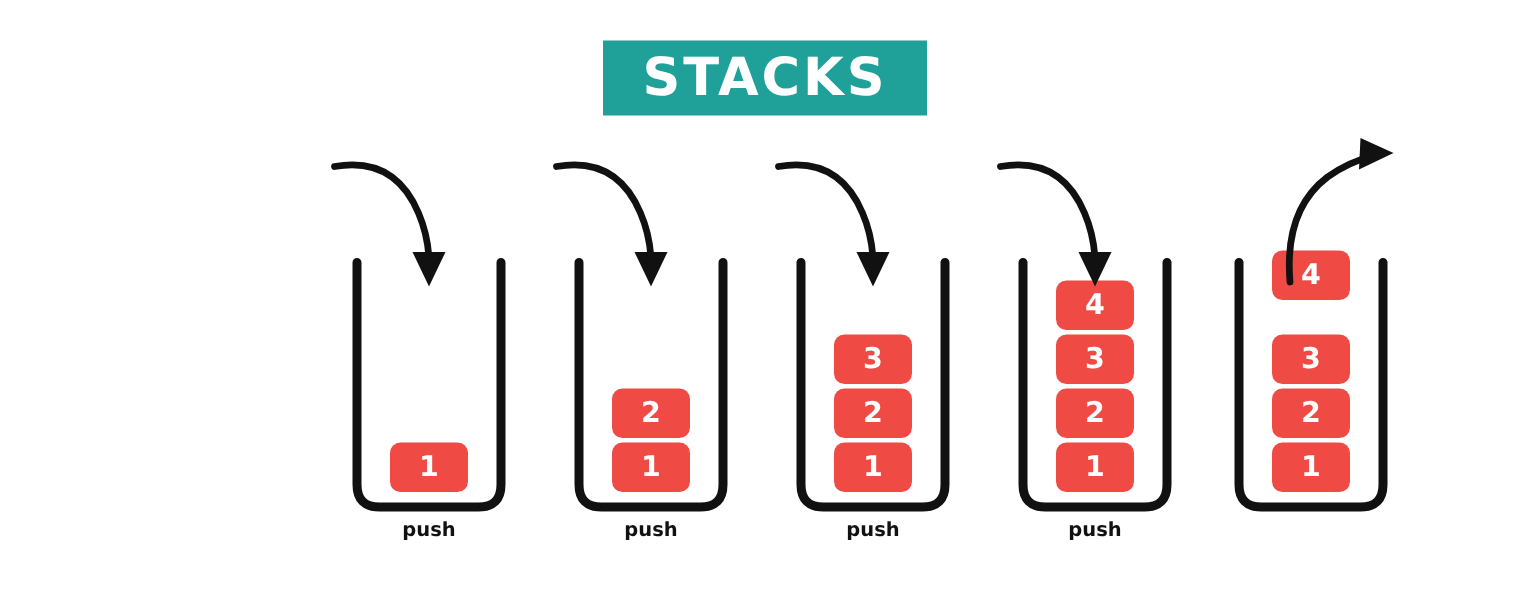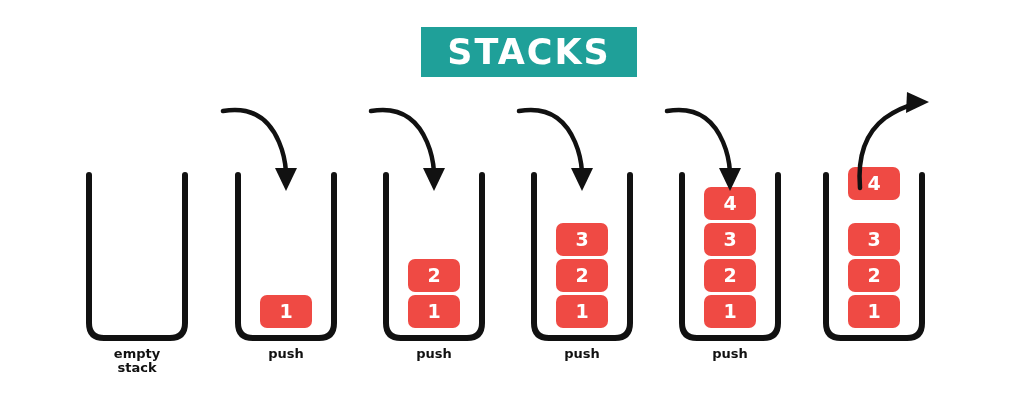--- a/index.html
+++ b/index.html
@@ -19,21 +19,20 @@
   #title-banner {
     position: absolute;
     left: 402px;
     top: 27px;
     width: 216px;
     height: 50px;
     background: #1fa099;
     display: flex;
     align-items: center;
     justify-content: center;
-    margin-left: 19px;
   }
   #title-text {
     color: #ffffff;
     font-family: "DejaVu Sans", sans-serif;
     font-weight: bold;
     font-size: 35px;
     letter-spacing: 2px;
     line-height: 1;
   }
 
@@ -127,30 +126,20 @@
   }
 </style>
 </head>
 <body>
 
 <div id="title-banner">
   <span id="title-text">STACKS</span>
 </div>
 
 <div id="stacks-stage">
-    <div class="stack-column" style="left: 62px;">
-      <div class="stack-container">
-        <svg viewBox="0 0 104 167">
-          <path d="M4 0 L4 148 Q4 163 19 163 L85 163 Q100 163 100 148 L100 0" fill="none" stroke="#111111" stroke-width="6" stroke-linecap="round"></path>
-        </svg>
-      </div>
-      <div class="block-area"></div>
-      <div class="stack-caption">empty
-stack</div>
-    </div>
     <div class="stack-column" style="left: 211px;">
       <div class="stack-container">
         <svg viewBox="0 0 104 167">
           <path d="M4 0 L4 148 Q4 163 19 163 L85 163 Q100 163 100 148 L100 0" fill="none" stroke="#111111" stroke-width="6" stroke-linecap="round"></path>
         </svg>
       </div>
       <div class="block-area">
         <div class="stack-block" style="bottom: 14px; top: auto;">
           <span class="block-label">1</span>
         </div>

